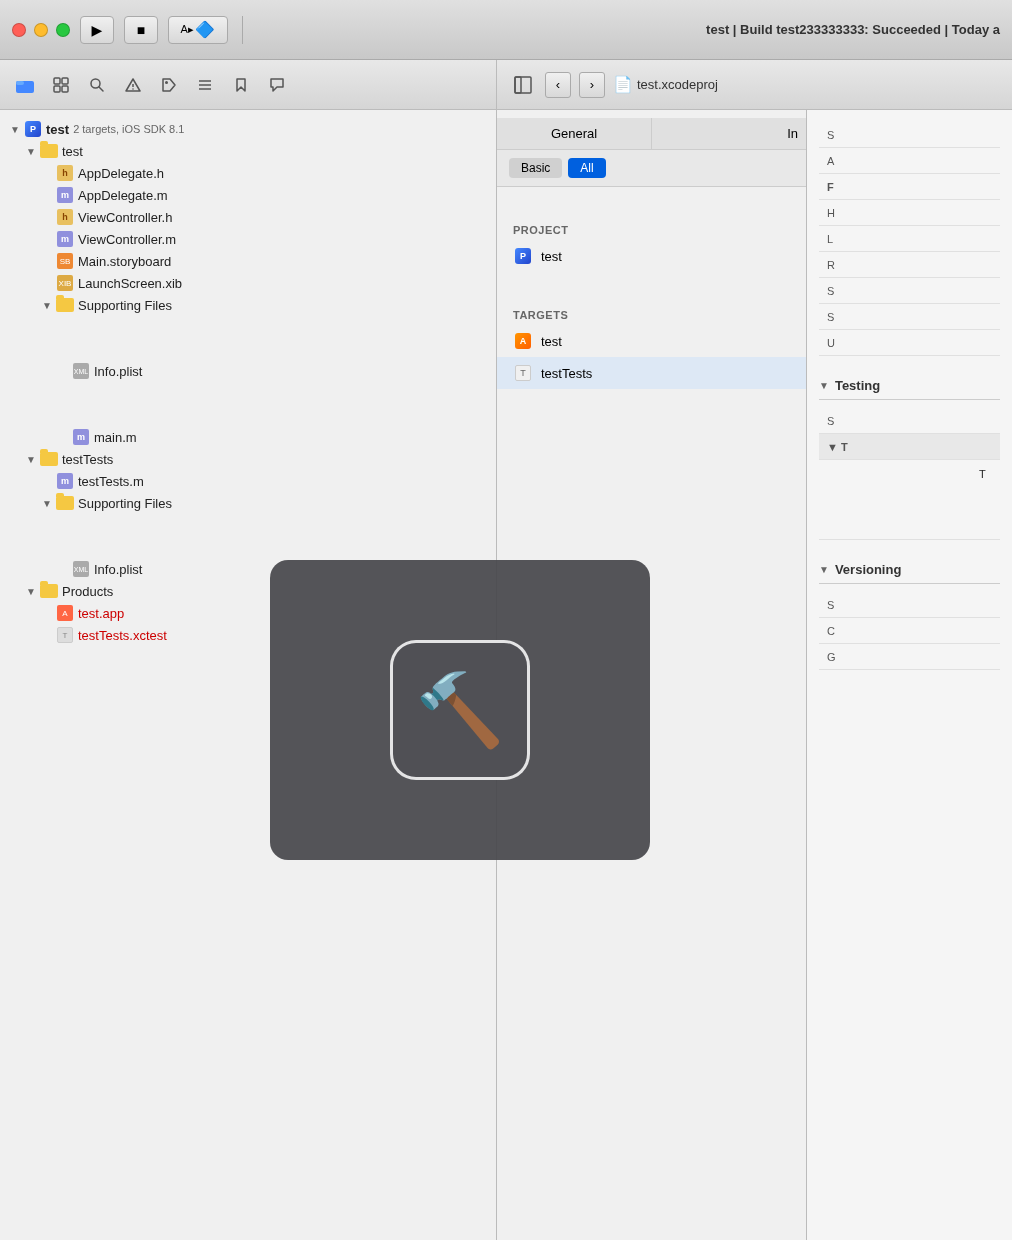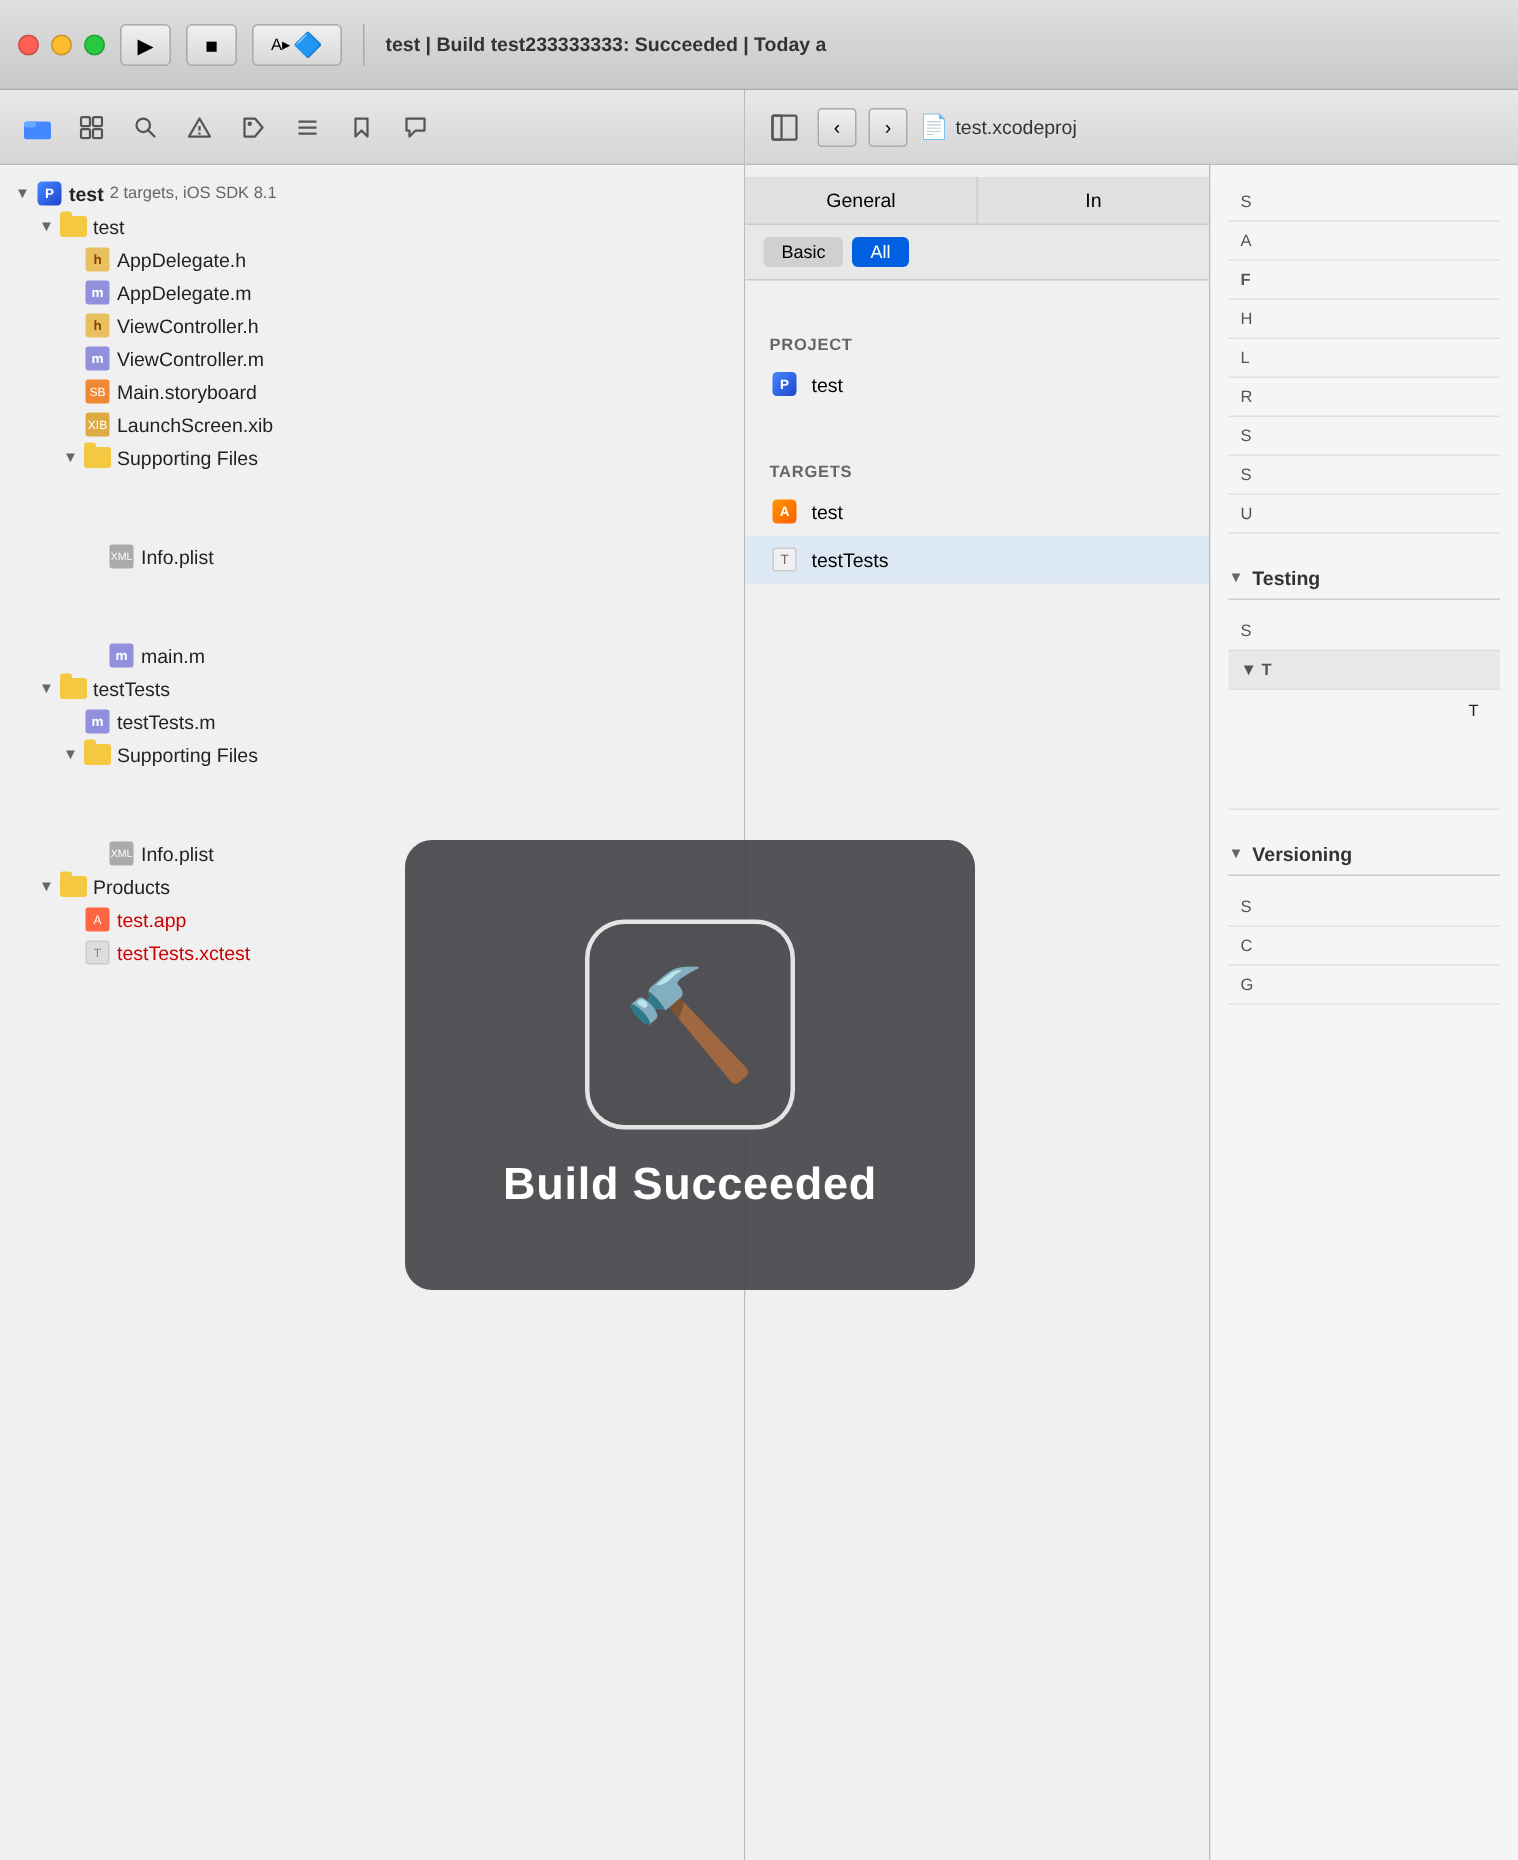--- a/index.html
+++ b/index.html
@@ -50,21 +50,21 @@
       font-size: 14px;
     }
     .titlebar-divider {
       width: 1px;
       height: 28px;
       background: #aaa;
       margin: 0 4px;
     }
     .titlebar-title {
       flex: 1;
-      text-align: left;
+      text-align: right;
       font-size: 13px;
       color: #333;
     }
     .titlebar-title span {
       font-weight: bold;
     }
 
     
     .main-layout {
       display: flex;
@@ -648,21 +648,21 @@
     </div>
 
     <div class="right-content">
 
       <div class="project-panel">
 
         <div style="display:flex; border-bottom:1px solid #ccc; background:#e0e0e0;">
           <div style="flex:1; text-align:center; padding:8px; font-size:13px; cursor:pointer; border-right:1px solid #ccc;">
             <span>General</span>
           </div>
-          <div style="flex:1; text-align:center; padding:8px; font-size:13px; cursor:pointer;">
+          <div style="flex:1; text-align:right; padding:8px; font-size:13px; cursor:pointer;">
             <span>In</span>
           </div>
         </div>
 
         <div style="display:flex; gap:6px; padding:8px 12px; background:#e8e8e8; border-bottom:1px solid #ccc;">
           <div style="padding:3px 12px; font-size:12px; border-radius:4px; background:#d0d0d0; cursor:pointer;">
             <span>Basic</span>
           </div>
           <div style="padding:3px 12px; font-size:12px; border-radius:4px; background:#0060df; color:white; cursor:pointer;">
             <span>All</span>
@@ -777,14 +777,13 @@
         </div>
       </div>
     </div>
   </div>
 </div>
 
 <div class="build-overlay">
   <div class="build-icon-container">
     <span class="hammer-icon">🔨</span>
   </div>
-  <div class="build-text">Build Succeeded</div>
 </div>
 
 </body></html>

